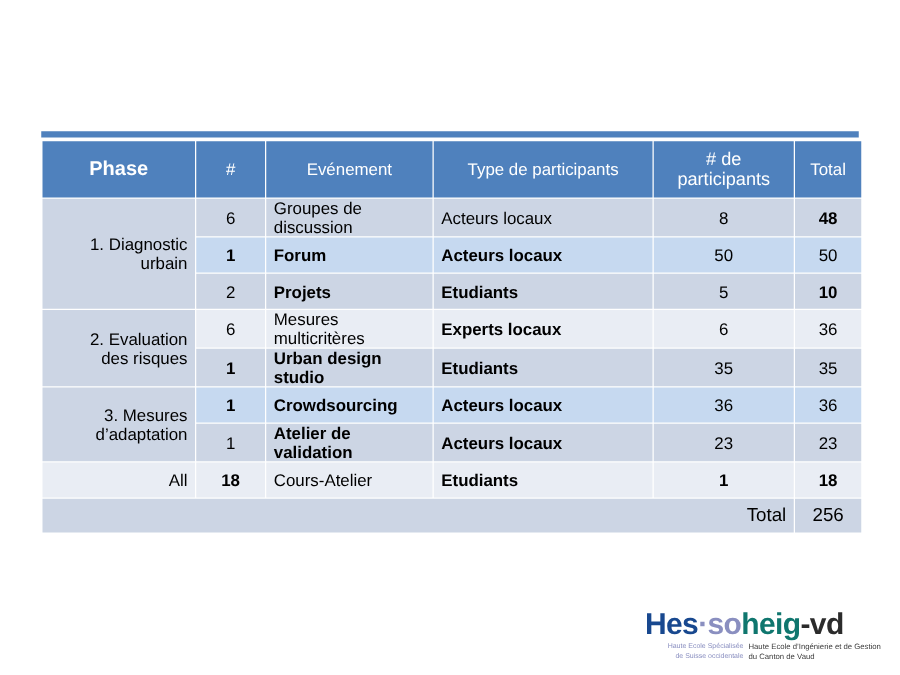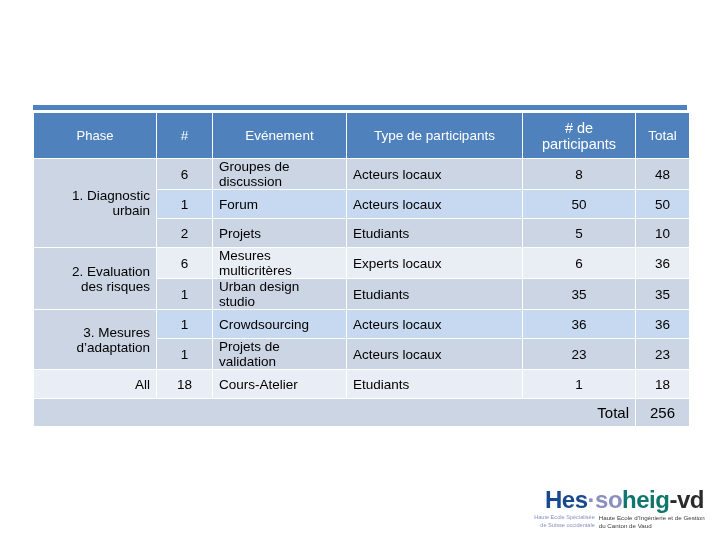--- a/index.html
+++ b/index.html
@@ -76,21 +76,21 @@
   col.c-total   { width: 53px;  }
 
   thead th {
     background: #4f81bd;
     color: #ffffff;
     font-weight: 400;
     text-align: center;
     height: 45px;
     font-size: 14px;
   }
-  thead th.th-phase { font-size: 13px; }
+  thead th.th-phase { font-size: 16px; font-weight: bold; }
   thead th.th-count { font-size: 14.5px; line-height: 16px; }
 
   tbody td { height: 28px; }
 
   
   tr.band-a td { background: #ccd5e4; }
   tr.band-b td { background: #c6d9f0; }
   tr.band-c td { background: #e9edf4; }
 
   td.phase {
@@ -98,21 +98,21 @@
     font-size: 14.5px;
     line-height: 19px;
     padding-right: 4px;
   }
   td.num    { text-align: center; }
   td.event  { text-align: left;  }
   td.type   { text-align: left;  }
   td.count  { text-align: center; }
   td.total  { text-align: center; }
 
-  td.b { font-weight: normal; }
+  td.b { font-weight: bold; }
 
   
   td.phase-1 { background: #ccd5e4 !important; margin-left: 12px; }
   td.phase-2 { background: #ccd5e4 !important; }
   td.phase-3 { background: #ccd5e4 !important; }
   td.phase-all { background: #e9edf4 !important; }
 
   
   tr.grand td {
     background: #ccd5e4;
@@ -137,21 +137,21 @@
     height: 48px;
   }
   .logo-main {
     font-size: 24px;
     font-weight: bold;
     line-height: 25px;
     white-space: nowrap;
     letter-spacing: -0.5px;
     padding-left: 16px;
   }
-  .lg-hes   { color: #18488f; margin-left: 29px; }
+  .lg-hes   { color: #18488f; }
   .lg-dot   { color: #8a8fc0; font-weight: bold; }
   .lg-so    { color: #8a8fc0; }
   .lg-heig  { color: #0f766e; }
   .lg-vd    { color: #2b2b2b; }
 
   .logo-sub {
     display: flex;
     gap: 4px;
     margin-top: 2px;
     padding-left: 14px;
@@ -271,21 +271,21 @@
           <td class="num b">1</td>
           <td class="event b">Crowdsourcing</td>
           <td class="type b">Acteurs locaux</td>
           <td class="count">36</td>
           <td class="total">36</td>
         </tr>
 
         <tr class="band-a">
           <td class="num">1</td>
           <td class="event b">
-            <span>Projets de</span><br>
+            <span>Atelier de</span><br>
             <span>validation</span>
           </td>
           <td class="type b">Acteurs locaux</td>
           <td class="count">23</td>
           <td class="total">23</td>
         </tr>
 
         <tr class="band-c">
           <td class="phase phase-all">All</td>
           <td class="num b">18</td>

